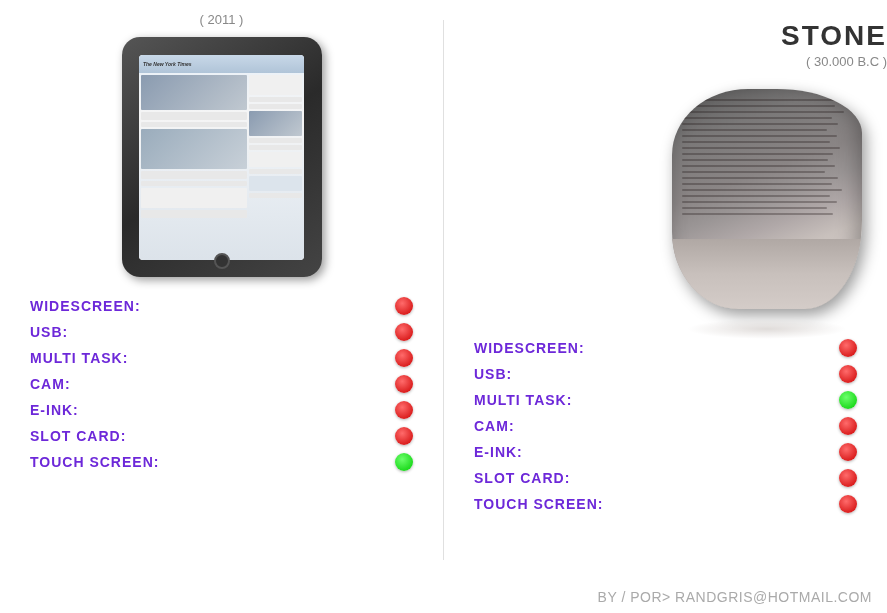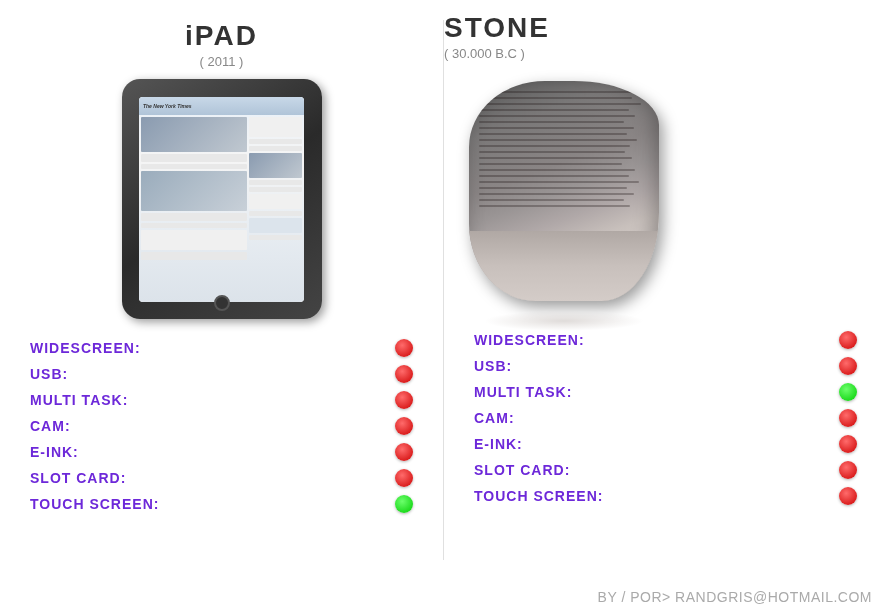--- a/index.html
+++ b/index.html
@@ -260,37 +260,36 @@
       display: flex;
       flex-direction: column;
       align-items: center;
       padding-top: 10px;
     }
 
     .right-column {
       flex: 1;
       display: flex;
       flex-direction: column;
-      align-items: flex-start;
-      padding-top: 2px;
+      align-items: flex-end;
+      padding-top: 10px;
     }
 
     .center-divider {
       width: 1px;
       background: #e0e0e0;
       margin: 20px 0;
     }
   </style>
 </head>
 <body>
 
 <div class="columns-wrapper">
 
   <div class="left-column">
-    <div class="product-title">iPAD</div>
     <div class="product-year">( 2011 )</div>
 
     <div class="image-container">
       <div class="ipad-device">
         <div class="ipad-outer">
           <div class="ipad-screen-area">
             <div class="ipad-screen-content">
               <div class="screen-header">
                 <span class="screen-header-text">The New York Times</span>
               </div>

